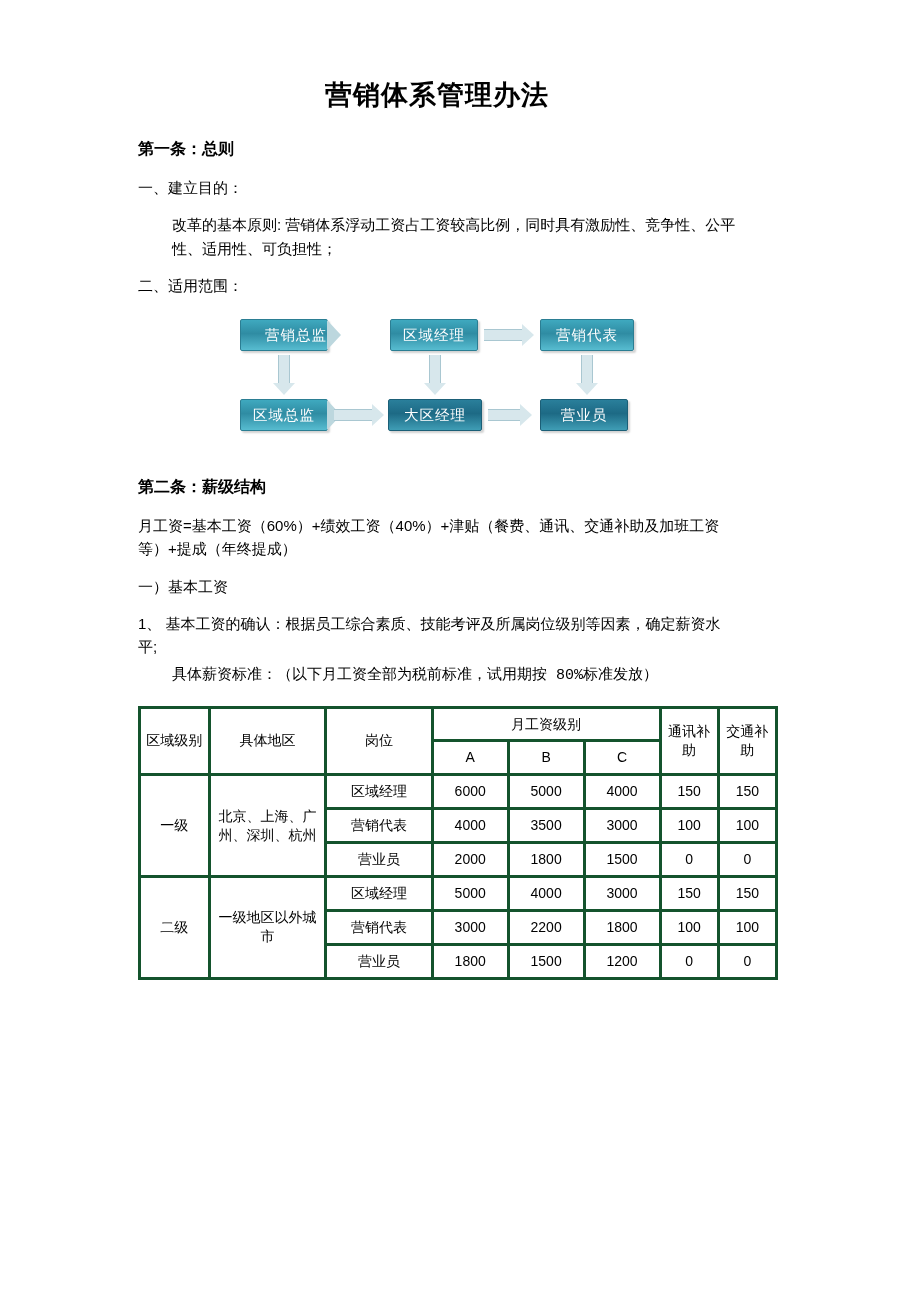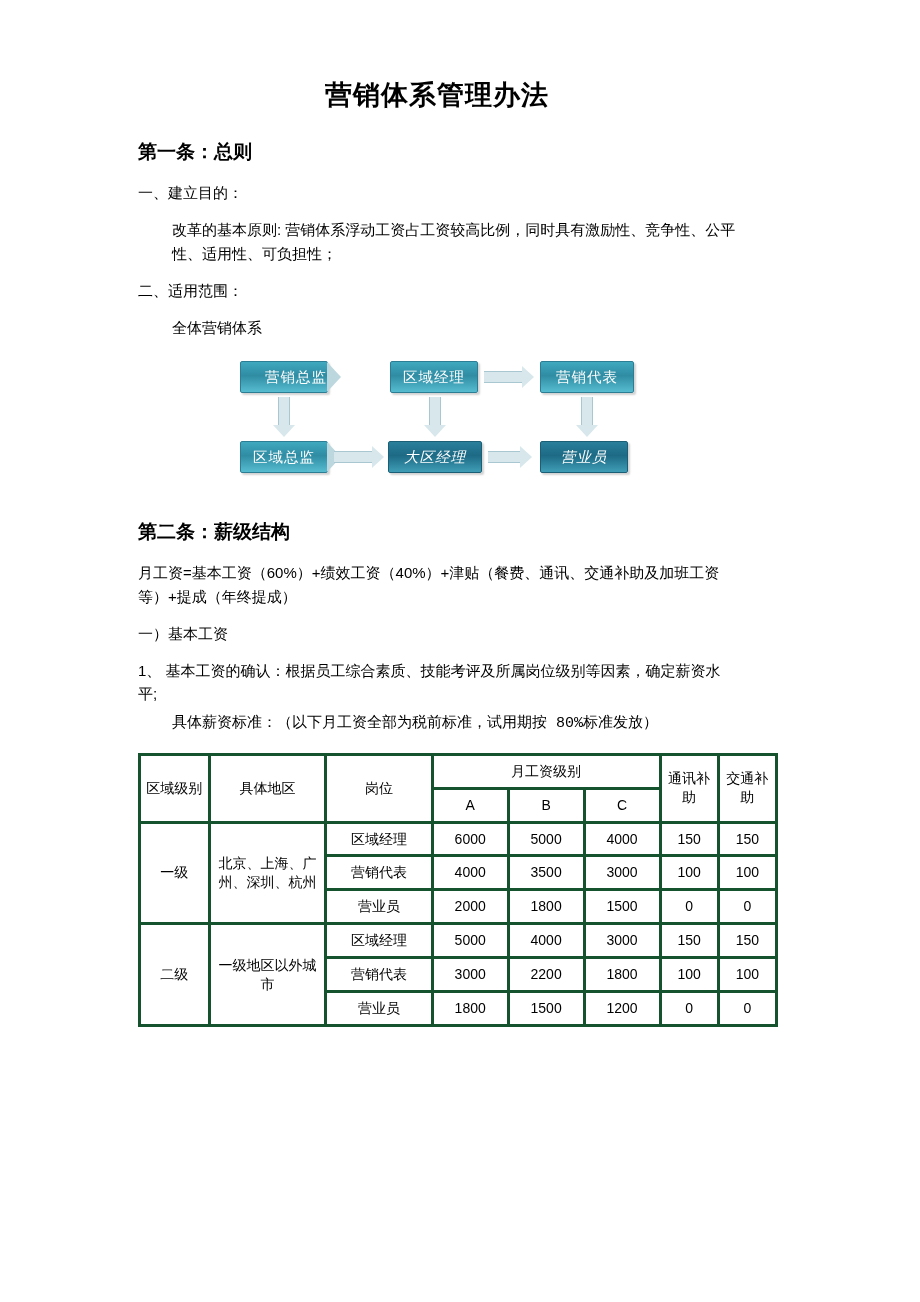--- a/index.html
+++ b/index.html
@@ -24,21 +24,21 @@
   }
   .doc-title {
     text-align: center;
     font-size: 27px;
     font-weight: 700;
     letter-spacing: 1px;
     margin: 22px 0 26px 0;
     font-family: "Liberation Sans", sans-serif;
   }
   .sec-head {
-    font-size: 19px;
+    font-size: 16px;
     font-weight: 700;
     margin: 0 0 16px 0;
     font-family: "Liberation Sans", sans-serif;
   }
   p {
     font-size: 15px;
     line-height: 1.55;
     margin: 0 0 14px 0;
     font-family: "Liberation Sans", sans-serif;
   }
@@ -80,21 +80,20 @@
     letter-spacing: 1px;
     box-shadow: 2px 2px 2px rgba(0,0,0,0.18);
   }
   .node.teal {
     background: linear-gradient(to bottom, #3fa9bf 0%, #2f8ca3 45%, #57bcd0 100%);
     border: 1px solid #2b7e93;
   }
   .node.dark {
     background: linear-gradient(to bottom, #2a7f9b 0%, #1d6a85 45%, #3f9db5 100%);
     border: 1px solid #1b5f77;
-    font-style: italic;
   }
   .node .tail {
     position: absolute;
     right: -14px;
     top: 0;
     width: 0;
     height: 0;
     border-top: 15px solid transparent;
     border-bottom: 15px solid transparent;
     border-left: 14px solid #bcd7de;
@@ -175,21 +174,20 @@
 
   <div class="sec-head">第一条：总则</div>
 
   <p class="indent-1">一、建立目的：</p>
 
 
   <p class="indent-hang">改革的基本原则: 营销体系浮动工资占工资较高比例，同时具有激励性、竞争性、公平性、适用性、可负担性；</p>
 
   <p class="indent-1">二、适用范围：</p>
 
-  <p class="center-text">全体营销体系</p>
 
   <div class="chart">
     <div class="node teal" style="left:102px; top:8px; width:86px;text-align:right;">
       <span>营销总监</span>
       <span class="tail"></span>
     </div>
     <div class="node teal" style="left:252px; top:8px; width:86px;">
       <span>区域经理</span>
     </div>
     <div class="node teal" style="left:402px; top:8px; width:92px;">

